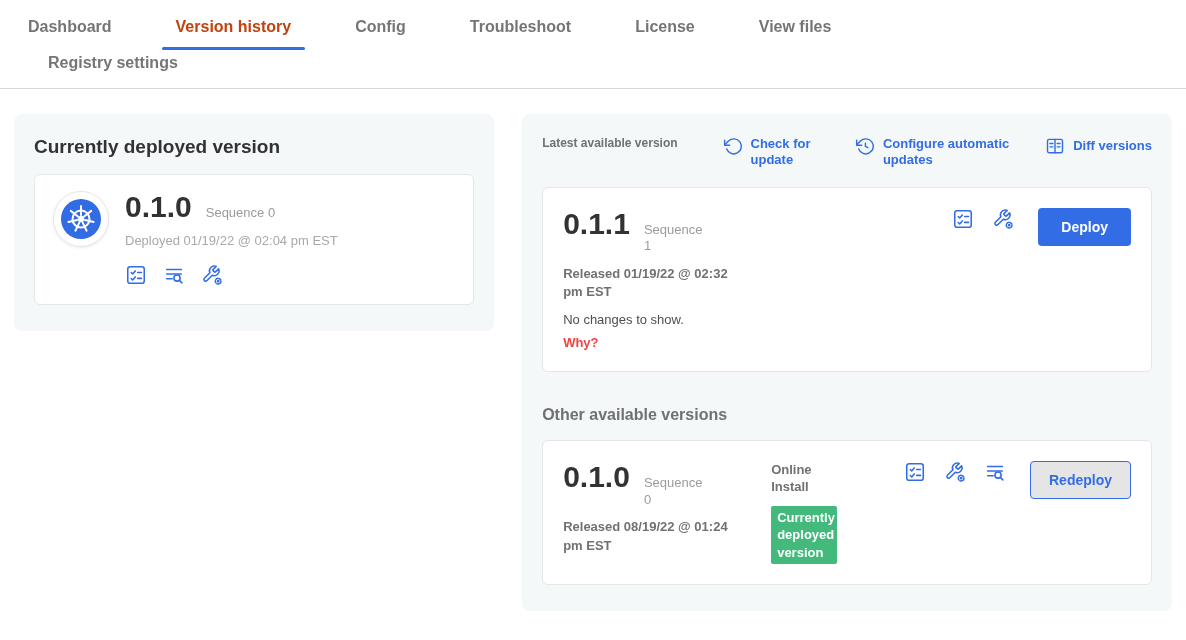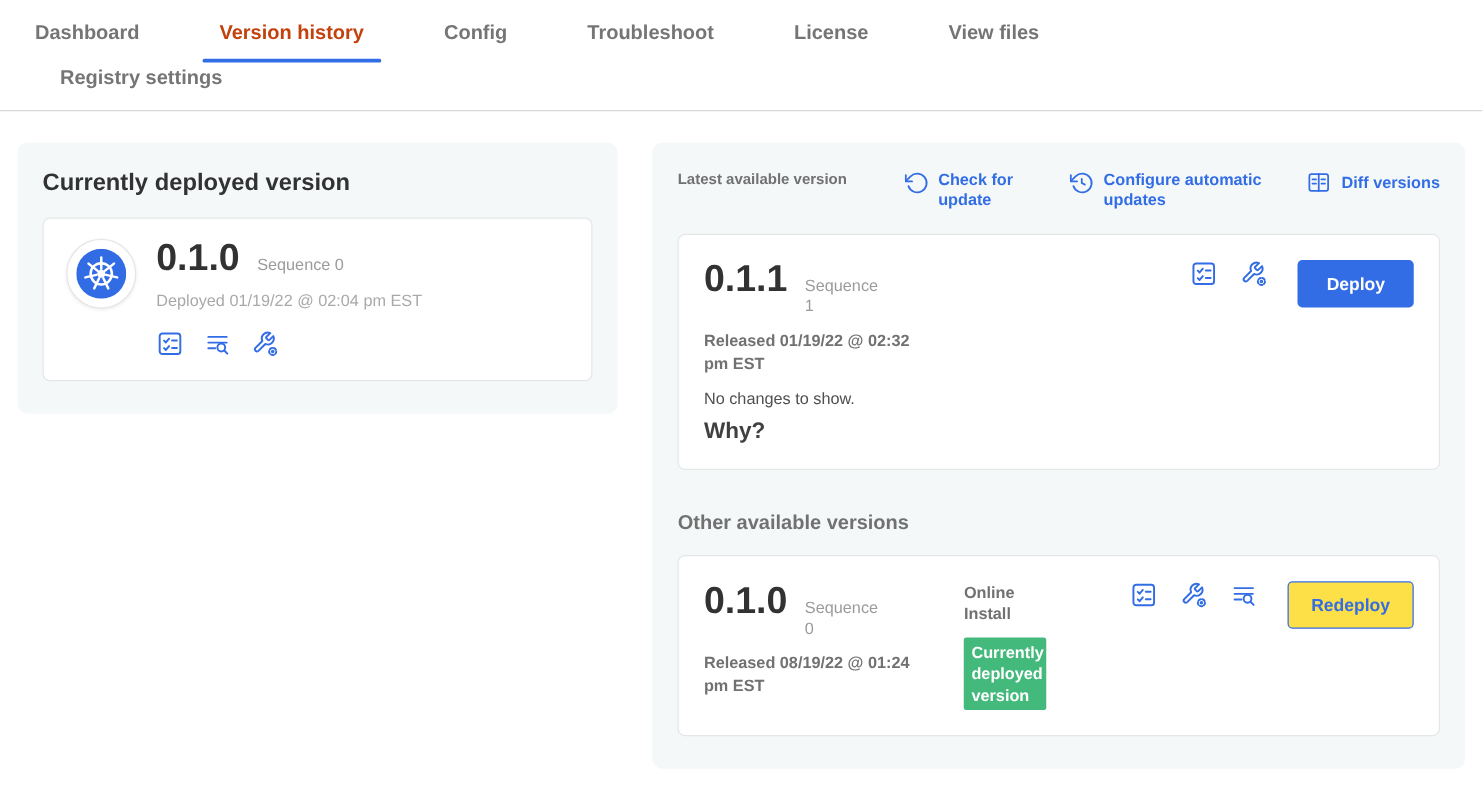--- a/index.html
+++ b/index.html
@@ -65,25 +65,25 @@
 
   
   .latest-card { margin-top:18px; padding:20px; display:flex; }
   .col1 { width:208px; }
   .col2 { width:132px; }
   .col2.pad { padding-top:48px; }
   .col3 { margin-left:auto; display:flex; align-items:flex-start; gap:18px; }
   .source { font-size:13px; font-weight:bold; color:#717171; width:72px; line-height:1.35; }
   .released { margin-top:10px; width:178px; font-size:13px; font-weight:bold; color:#717171; line-height:1.4; }
   .nochanges { margin-top:10px; font-size:13px; color:#4f4f4f; }
-  .why { margin-top:8px; display:inline-block; font-size:18px; font-weight:bold; color:#404040; cursor:pointer; }
+  .why { margin-top:8px; display:inline-block; font-size:13px; font-weight:bold; color:#ef4444; cursor:pointer; }
 
   .btn { font-family:inherit; font-size:14px; font-weight:bold; border-radius:4px; cursor:pointer; }
   .btn-primary { background:#326de6; color:#fff; border:none; padding:11px 23px; margin-left:6px; }
-  .btn-outline { background:#fde047; color:#326de6; border:1px solid #326de6; padding:10px 18px; margin-left:6px; }
+  .btn-outline { background:#e5e5e5; color:#326de6; border:1px solid #326de6; padding:10px 18px; margin-left:6px; }
 
   .other-title { margin:34px 0 0; font-size:16px; font-weight:bold; color:#717171; }
   .other-card { margin-top:16px; padding:20px; display:flex; }
 
   .badge {
     margin-top:10px; width:66px; background:#44b97c; color:#fff;
     font-size:13px; font-weight:bold; line-height:1.35;
     padding:3px 6px; border-radius:2px;
   }
 

